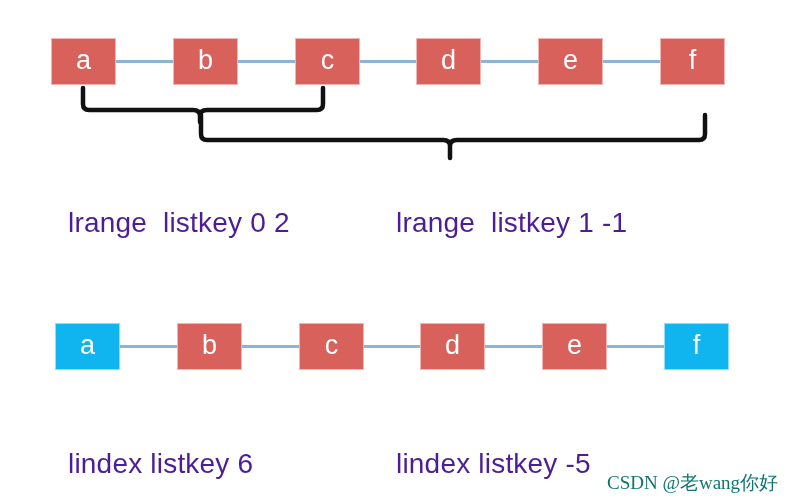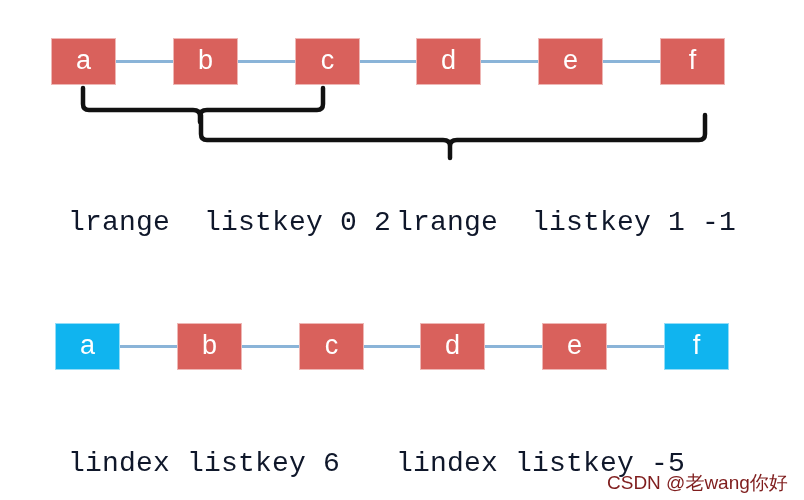--- a/index.html
+++ b/index.html
@@ -40,38 +40,38 @@
   .node-label { display: block; transform: translateY(-1px); }
 
   .connector {
     position: absolute;
     height: 3px;
     background: #8ab4d8;
   }
 
   .caption {
     position: absolute;
-    color: #0f172a;
-    font-family: Liberation Mono, monospace;
+    color: #4c1d95;
+    font-family: Liberation Sans, sans-serif;
     font-size: 28px;
     white-space: pre;
     letter-spacing: 0.2px;
   }
 
   .brace-layer {
     position: absolute;
     left: 0; top: 0;
     width: 804px; height: 500px;
     pointer-events: none;
   }
 
   .watermark {
     position: absolute;
-    color: #7f1d1d;
-    font-family: Liberation Sans, sans-serif;
+    color: #0f766e;
+    font-family: Liberation Serif, serif;
     font-size: 19px;
     white-space: pre;
   }
 </style>
 </head>
 <body>
 
 <div id="diagram-root">
 
   <div>

